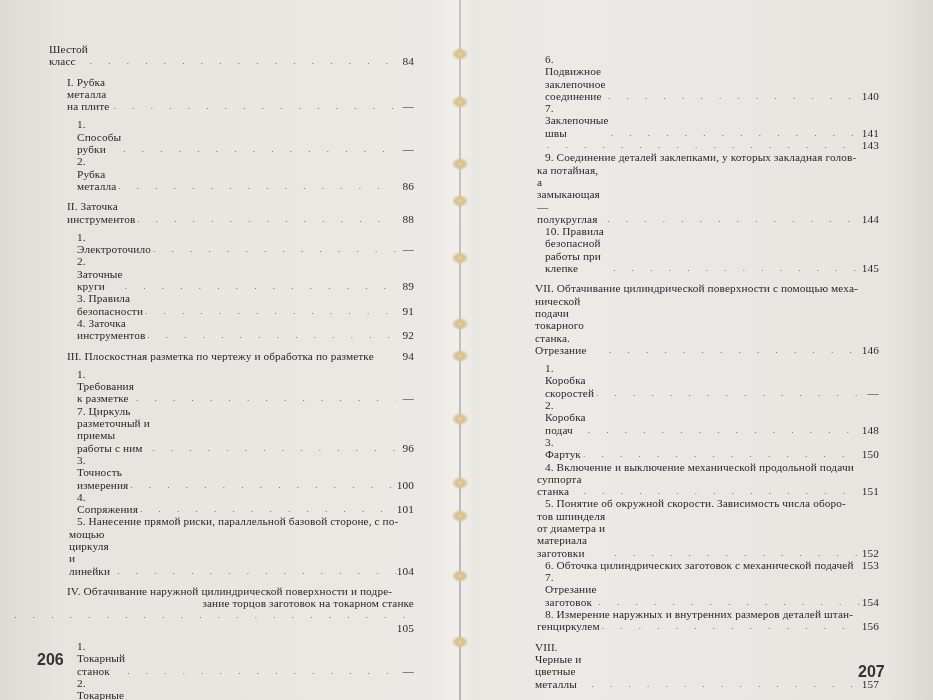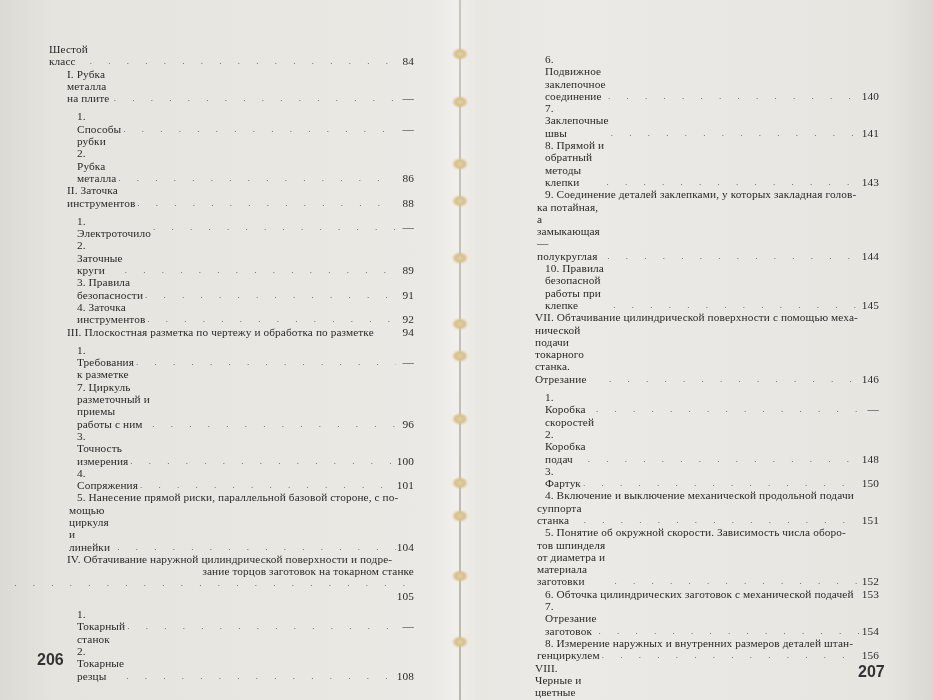--- a/index.html
+++ b/index.html
@@ -31,24 +31,24 @@
     display:flex; align-items:flex-end;
     font-size:11.3px; line-height:12.3px;
     letter-spacing:0.1px;
   }
   .entry .t { flex:0 1 auto; }
   .entry .d {
     flex:1 1 auto; overflow:hidden; white-space:nowrap;
     color:#444; padding:0 2px; letter-spacing:7px; font-size:9px;
   }
   .entry .p { flex:0 0 auto; min-width:18px; text-align:right; }
-  .entry.chapter { margin-top:0; padding-left:18px; }
+  .entry.chapter { margin-top:8px; padding-left:18px; }
   .entry.chapter.first { margin-top:0; padding-left:0; }
   .entry.sub { padding-left:28px; }
-  .entry.gap { margin-top:6px;align-items:center; }
+  .entry.gap { margin-top:6px; }
   .pagenum {
     position:absolute; font-size:16px; font-weight:bold; color:#333;
     font-family:"Liberation Sans", sans-serif;
   }
   .left .pagenum { left:37px; top:634px; }
   .right .pagenum { left:393px; top:646px; }
 </style>
 </head>
 <body>
 
@@ -175,21 +175,20 @@
           <span class="t">6. Подвижное заклепочное соединение</span>
           <span class="d">. . . . . . . . . . . . . . . . . . . . . . . . . . . . . . . . . . . . . . . . . . .</span>
           <span class="p">140</span>
         </div>
         <div class="entry sub">
           <span class="t">7. Заклепочные швы</span>
           <span class="d">. . . . . . . . . . . . . . . . . . . . . . . . . . . . . . . . . . . . . . . . . . .</span>
           <span class="p">141</span>
         </div>
         <div class="entry sub">
-          <span class="t">8. Прямой и обратный методы клепки</span>
           <span class="d">. . . . . . . . . . . . . . . . . . . . . . . . . . . . . . . . . . . . . . . . . . .</span>
           <span class="p">143</span>
         </div>
         <div class="entry sub">
           <span class="t">9. Соединение деталей заклепками, у которых закладная голов-</span>
         </div>
         <div class="entry sub" style="padding-left: 20px;">
           <span class="t">ка потайная, а замыкающая — полукруглая</span>
           <span class="d">. . . . . . . . . . . . . . . . . . . . . . . . . . . . . . . . . . . . . . . . . . .</span>
           <span class="p">144</span>

